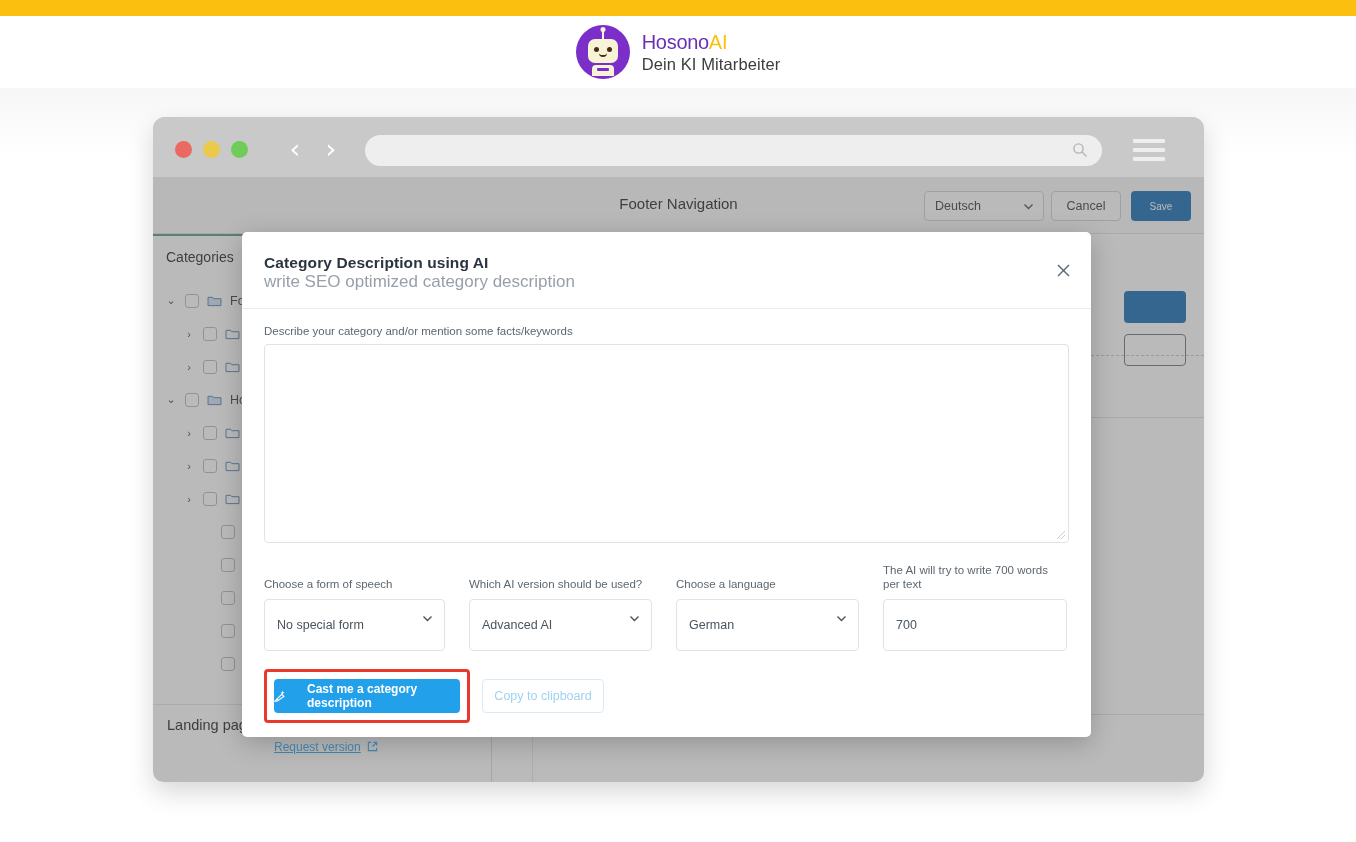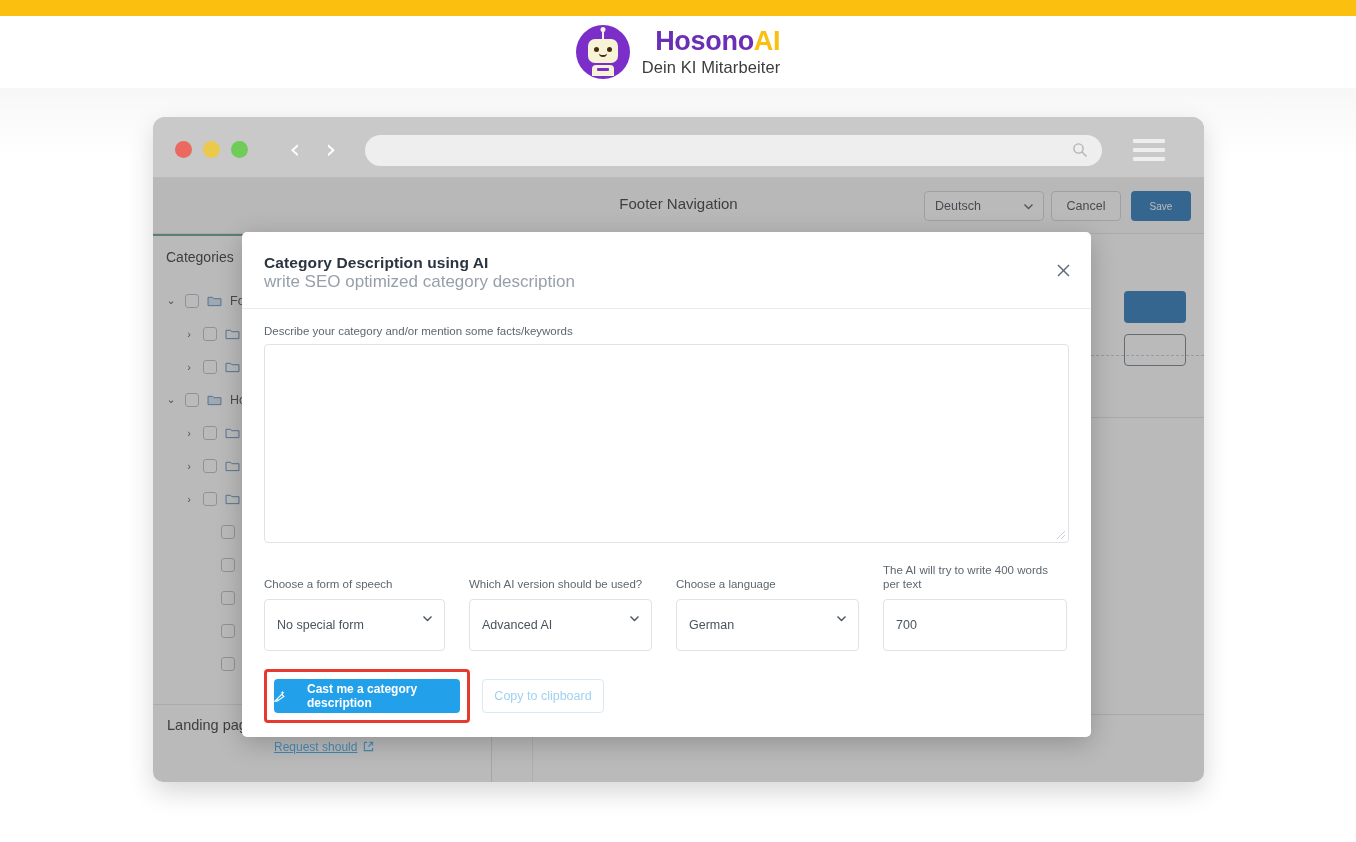--- a/index.html
+++ b/index.html
@@ -55,21 +55,21 @@
   }
   .logo-mark .body {
     position: absolute; left: 50%; bottom: 3px; transform: translateX(-50%);
     width: 22px; height: 11px; border-radius: 4px 4px 0 0; background: #f7f3d7;
   }
   .logo-mark .body .bar {
     position: absolute; left: 50%; top: 3px; transform: translateX(-50%);
     width: 12px; height: 3px; background: #7b2ec8; border-radius: 1px;
   }
   .logo-text { line-height: 1; }
-  .logo-title { font-size: 27px; font-weight: bold; letter-spacing: -0.3px; text-align: right; }
+  .logo-title { font-size: 20px; font-weight: normal; letter-spacing: -0.3px; }
   .logo-title .p1 { color: #6b2fb5; }
   .logo-title .p2 { color: #fbbf10; }
   .logo-sub {
     font-size: 16.5px; color: #3d3d3d; margin-top: 4px; letter-spacing: 0.1px;
   }
 
   
   .page-body {
     position: absolute; top: 88px; left: 0;
     width: 1356px; height: 754px;
@@ -524,21 +524,21 @@
         <div class="lab">Choose a language</div>
         <div class="sel">
           <span>German</span>
           <svg class="cv" width="11" height="11" viewBox="0 0 11 11">
             <path d="M1.5 3.5 L5.5 7.5 L9.5 3.5" fill="none" stroke="#4a545e" stroke-width="1.4"></path>
           </svg>
         </div>
       </div>
 
       <div class="ctrl w4">
-        <div class="lab">The AI will try to write 400 words per text</div>
+        <div class="lab">The AI will try to write 700 words per text</div>
         <div class="sel">
           <span>700</span>
         </div>
       </div>
 
     </div>
 
     <div class="actions">
       <div class="primary-wrap">
         <div class="btn-primary">
@@ -547,21 +547,21 @@
             <line x1="3.5" y1="10.5" x2="6" y2="13" stroke="#ffffff" stroke-width="1.1"></line>
             <path d="M10 1 L10.7 2.6 L12.3 3.3 L10.7 4 L10 5.6 L9.3 4 L7.7 3.3 L9.3 2.6 Z" fill="#ffffff"></path>
           </svg>
           <span>Cast me a category description</span>
         </div>
       </div>
       <div class="btn-ghost">Copy to clipboard</div>
     </div>
 
     <a class="req-history">
-      <span>Request should</span>
+      <span>Request version</span>
       <svg width="11" height="11" viewBox="0 0 12 12">
         <path d="M4.5 1.5 H1.5 V10.5 H10.5 V7.5" fill="none" stroke="#3e7fa8" stroke-width="1.2"></path>
         <path d="M7 1.5 H10.5 V5" fill="none" stroke="#3e7fa8" stroke-width="1.2"></path>
         <line x1="6" y1="6" x2="10.5" y2="1.5" stroke="#3e7fa8" stroke-width="1.2"></line>
       </svg>
     </a>
 
   </div>
 </div>
 

